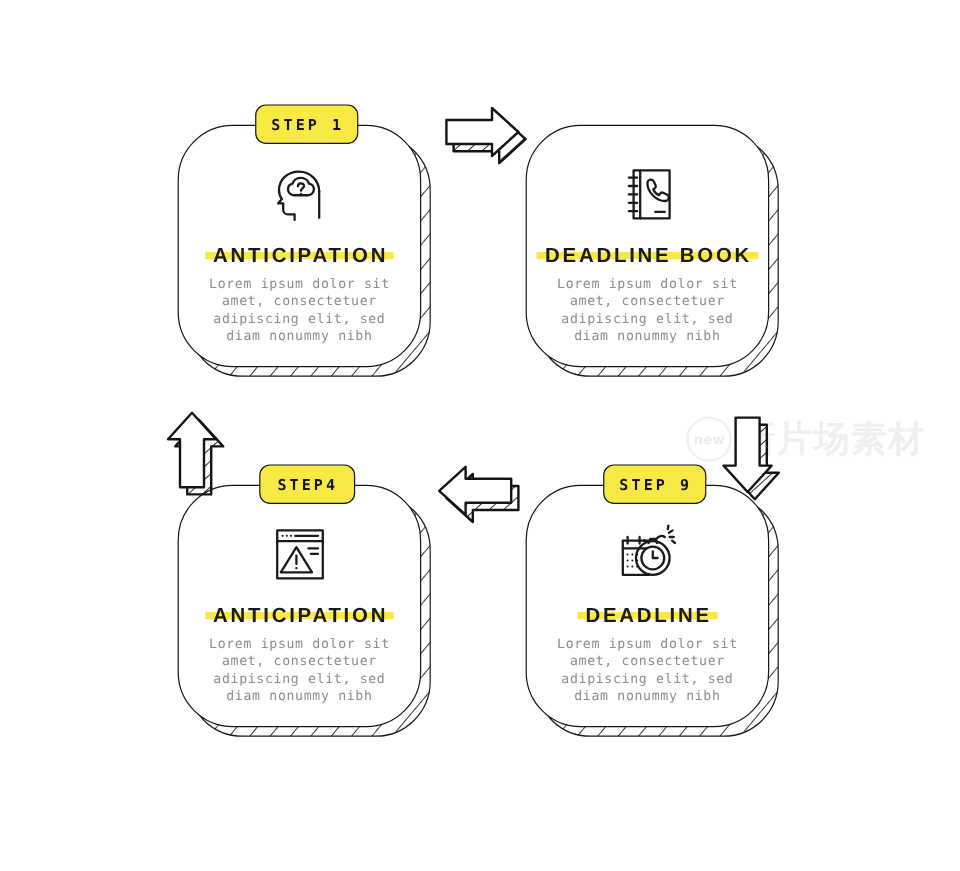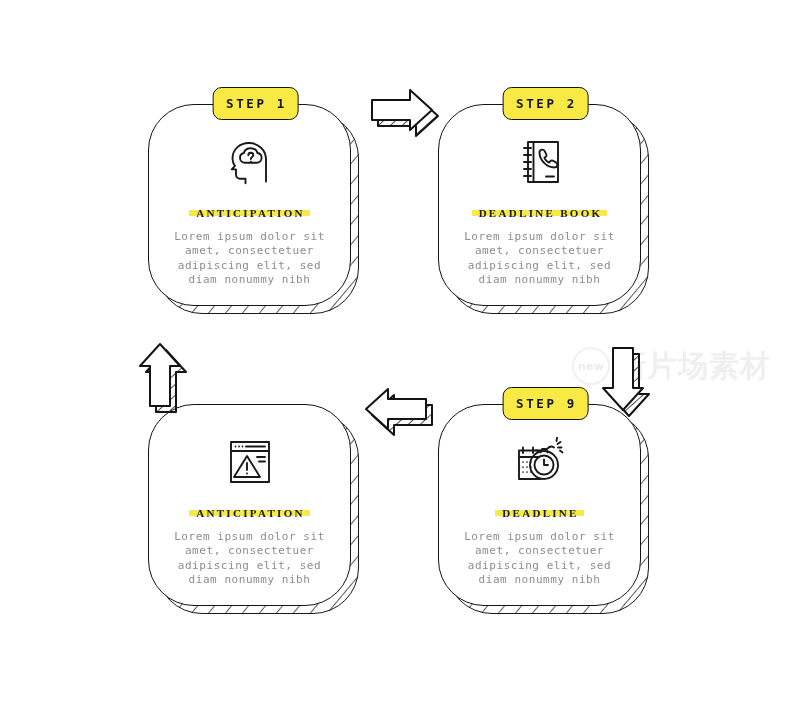--- a/index.html
+++ b/index.html
@@ -153,22 +153,22 @@
     position: absolute;
     left: -6px;
     right: -6px;
     top: 6px;
     height: 6px;
     background: #F7E94A;
     border-radius: 1px;
   }
   .card-title {
     position: relative;
-    font-family: Liberation Serif, serif;
-    font-size: 11px;
+    font-family: Liberation Sans, sans-serif;
+    font-size: 17px;
     font-weight: bold;
     letter-spacing: 2.3px;
     color: #1a1a1a;
     white-space: nowrap;
     transform: translateX(1px);
   }
   .card-desc {
     margin-top: 9px;
     width: 160px;
     text-align: center;
@@ -241,23 +241,20 @@
     <div class="card-shadow"></div>
     <div class="card-hatch">
       <svg width="203" height="202" viewBox="0 0 203 202">
         <g clip-path="url(#clipBand1)">
           <rect x="0" y="0" width="203" height="202" fill="url(#hatch1)"></rect>
         </g>
       </svg>
     </div>
     <div class="card-body"></div>
 
-    <div class="step-badge">
-      <span>STEP 2</span>
-    </div>
 
     <div class="card-inner">
       <div class="card-icon">
         <svg width="48" height="50" viewBox="0 0 48 50" fill="none" stroke="#1a1a1a" stroke-width="1.9" stroke-linecap="round" stroke-linejoin="round">
           <rect x="12" y="5" width="30" height="40"></rect>
           <line x1="17.5" y1="5" x2="17.5" y2="45"></line>
           <line x1="8" y1="11" x2="15" y2="11"></line>
           <line x1="8" y1="18" x2="15" y2="18"></line>
           <line x1="8" y1="25" x2="15" y2="25"></line>
           <line x1="8" y1="32" x2="15" y2="32"></line>
@@ -278,20 +275,23 @@
     <div class="card-shadow"></div>
     <div class="card-hatch">
       <svg width="203" height="202" viewBox="0 0 203 202">
         <g clip-path="url(#clipBand1)">
           <rect x="0" y="0" width="203" height="202" fill="url(#hatch1)"></rect>
         </g>
       </svg>
     </div>
     <div class="card-body"></div>
 
+    <div class="step-badge">
+      <span>STEP4</span>
+    </div>
 
     <div class="card-inner">
       <div class="card-icon">
         <svg width="50" height="50" viewBox="0 0 50 50" fill="none" stroke="#1a1a1a" stroke-width="1.9" stroke-linecap="round" stroke-linejoin="round">
           <rect x="6" y="5" width="38" height="40"></rect>
           <line x1="6" y1="14" x2="44" y2="14"></line>
           <circle cx="10.5" cy="9.5" r="0.9" fill="#1a1a1a" stroke="none"></circle>
           <circle cx="14" cy="9.5" r="0.9" fill="#1a1a1a" stroke="none"></circle>
           <circle cx="17.5" cy="9.5" r="0.9" fill="#1a1a1a" stroke="none"></circle>
           <line x1="21" y1="9.5" x2="40" y2="9.5"></line>

